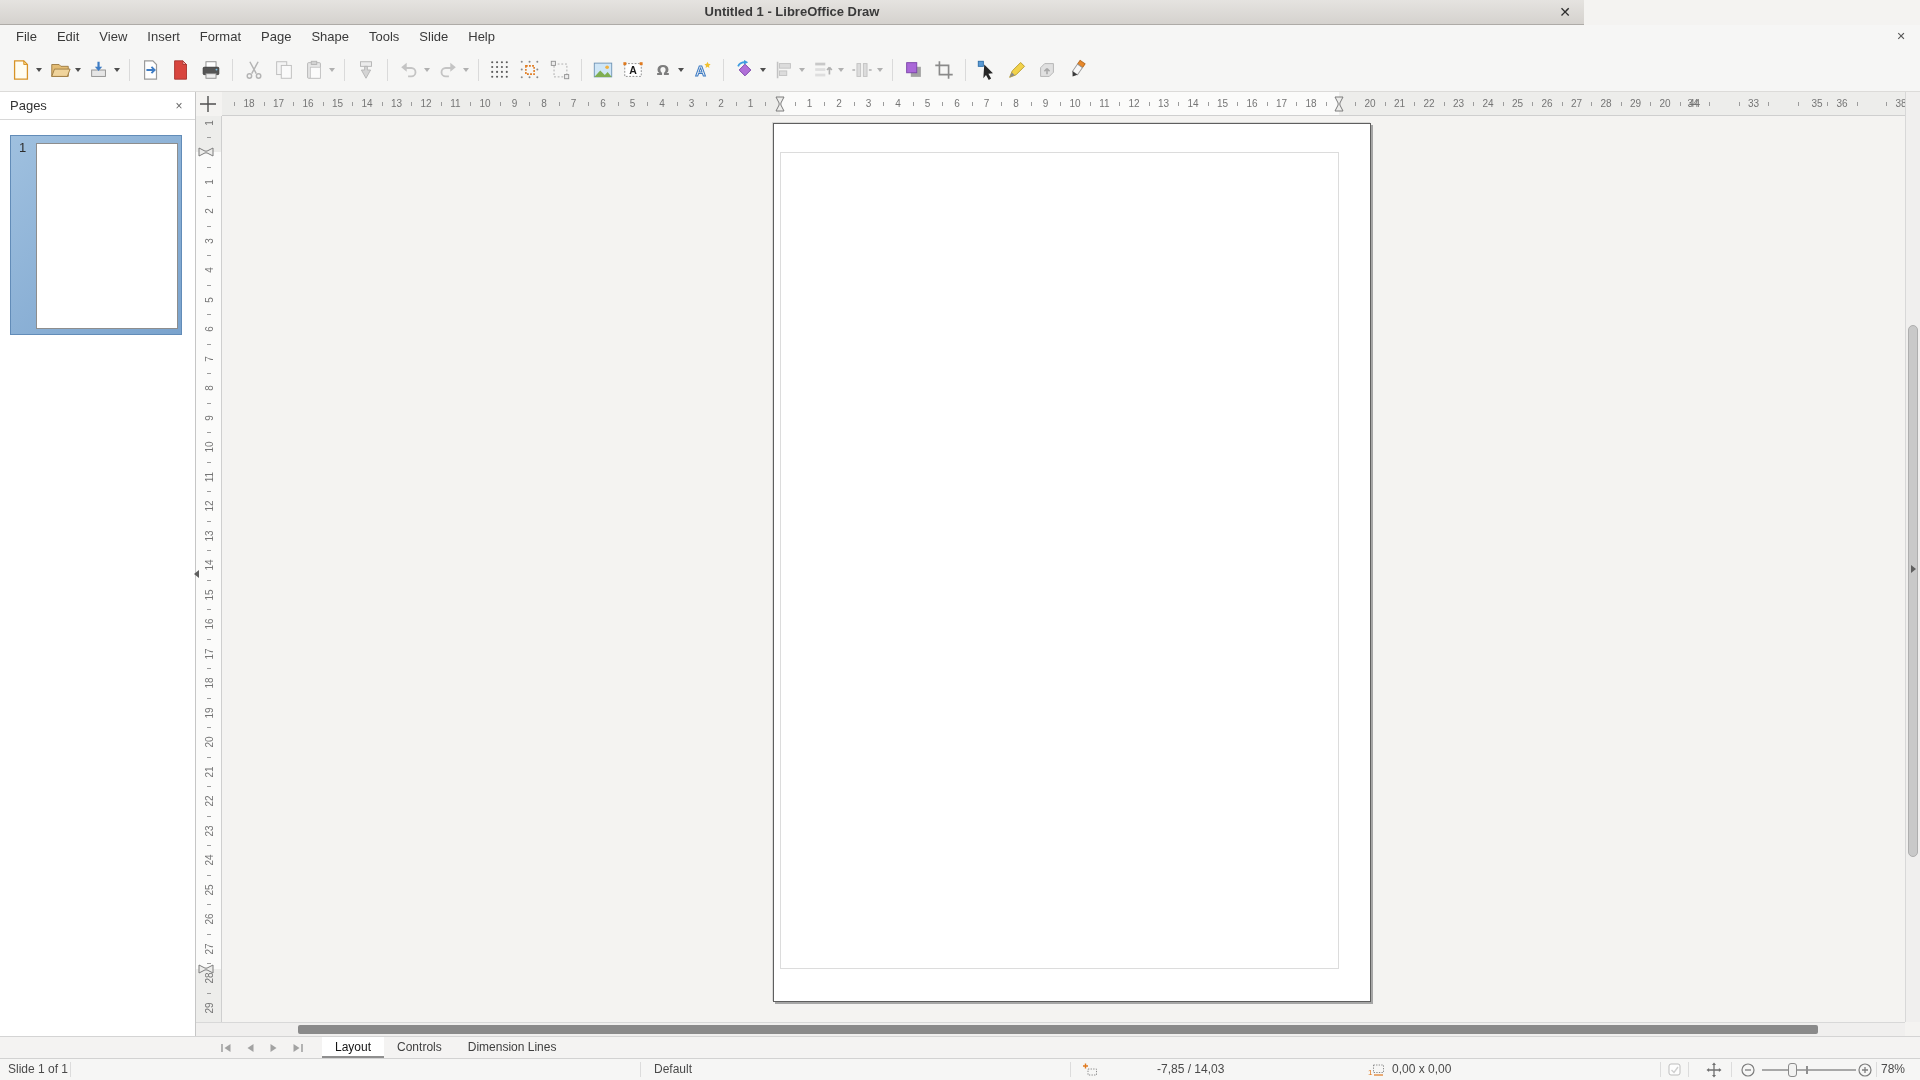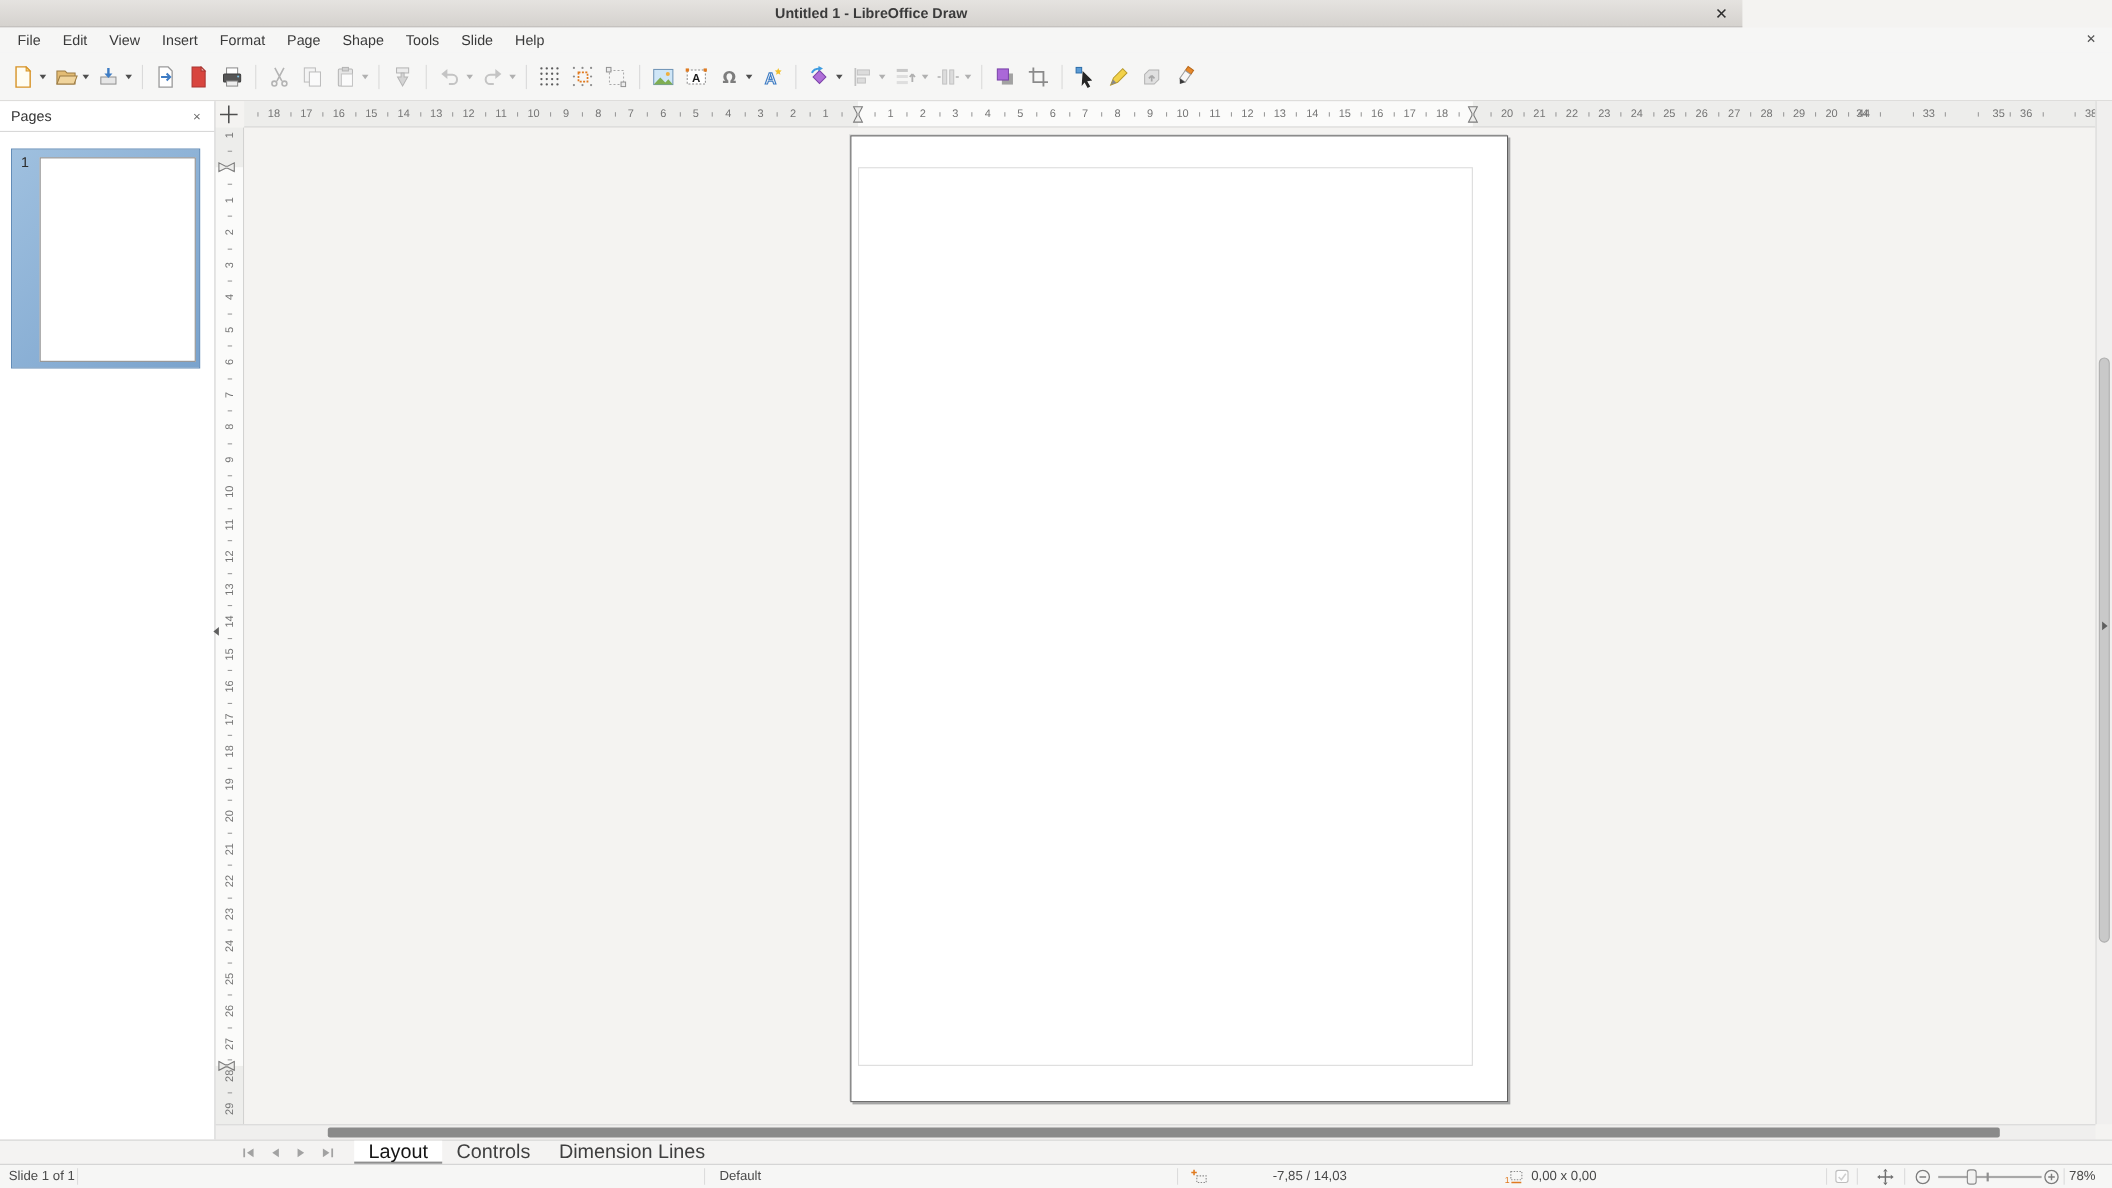--- a/index.html
+++ b/index.html
@@ -66,21 +66,21 @@
   .hthumb{position:absolute;top:2px;height:9px;left:102px;width:1520px;background:#8a8a8a;border-radius:2px;cursor:pointer;}
   .split-left{position:absolute;left:192px;top:538px;width:8px;height:72px;display:flex;align-items:center;justify-content:center;cursor:pointer;}
   .split-right{position:absolute;left:1907px;top:556px;width:12px;height:26px;display:flex;align-items:center;justify-content:center;cursor:pointer;}
   .tri-l{width:0;height:0;border-right:5px solid #5f5f5f;border-top:4px solid transparent;border-bottom:4px solid transparent;}
   .tri-r{width:0;height:0;border-left:5px solid #5f5f5f;border-top:4px solid transparent;border-bottom:4px solid transparent;}
   
   .tabbar{position:absolute;left:0;top:1036px;width:1920px;height:22px;background:#f4f3f2;border-top:1px solid #d4d4d4;box-sizing:border-box;}
   .navbtns{position:absolute;left:214px;top:0;height:22px;display:flex;align-items:center;}
   .navbtn{width:24px;height:22px;display:flex;align-items:center;justify-content:center;cursor:pointer;}
   .tabs{position:absolute;left:322px;top:0;height:22px;display:flex;}
-  .ltab{height:22px;line-height:20px;padding:0 13px;font-size:18px;color:#3f3f3f;cursor:pointer;box-sizing:border-box;}
+  .ltab{height:22px;line-height:20px;padding:0 13px;font-size:12px;color:#3f3f3f;cursor:pointer;box-sizing:border-box;}
   .ltab.active{background:#ffffff;color:#141414;border-bottom:3px solid #8f8f8f;}
   
   .statusbar{position:absolute;left:0;top:1058px;width:1920px;height:22px;background:#f6f6f5;
     border-top:1px solid #d2d2d2;font-size:12px;color:#4a4a4a;box-sizing:border-box;}
   .scell{position:absolute;top:0;height:21px;line-height:21px;white-space:nowrap;}
   .ssep{position:absolute;top:3px;bottom:3px;width:1px;background:#dcdcdc;}
   .sicon{position:absolute;top:0;height:21px;display:flex;align-items:center;}
   .zoom-track{position:absolute;left:1762px;top:10px;width:94px;height:2px;background:#a8a8a8;}
   .zoom-notch{position:absolute;left:1806px;top:7px;width:2px;height:8px;background:#8f8f8f;}
   .zoom-thumb{position:absolute;left:1788px;top:4px;width:9px;height:14px;background:#f2f2f1;border:1px solid #8a8a8a;border-radius:3px;box-sizing:border-box;cursor:pointer;}

